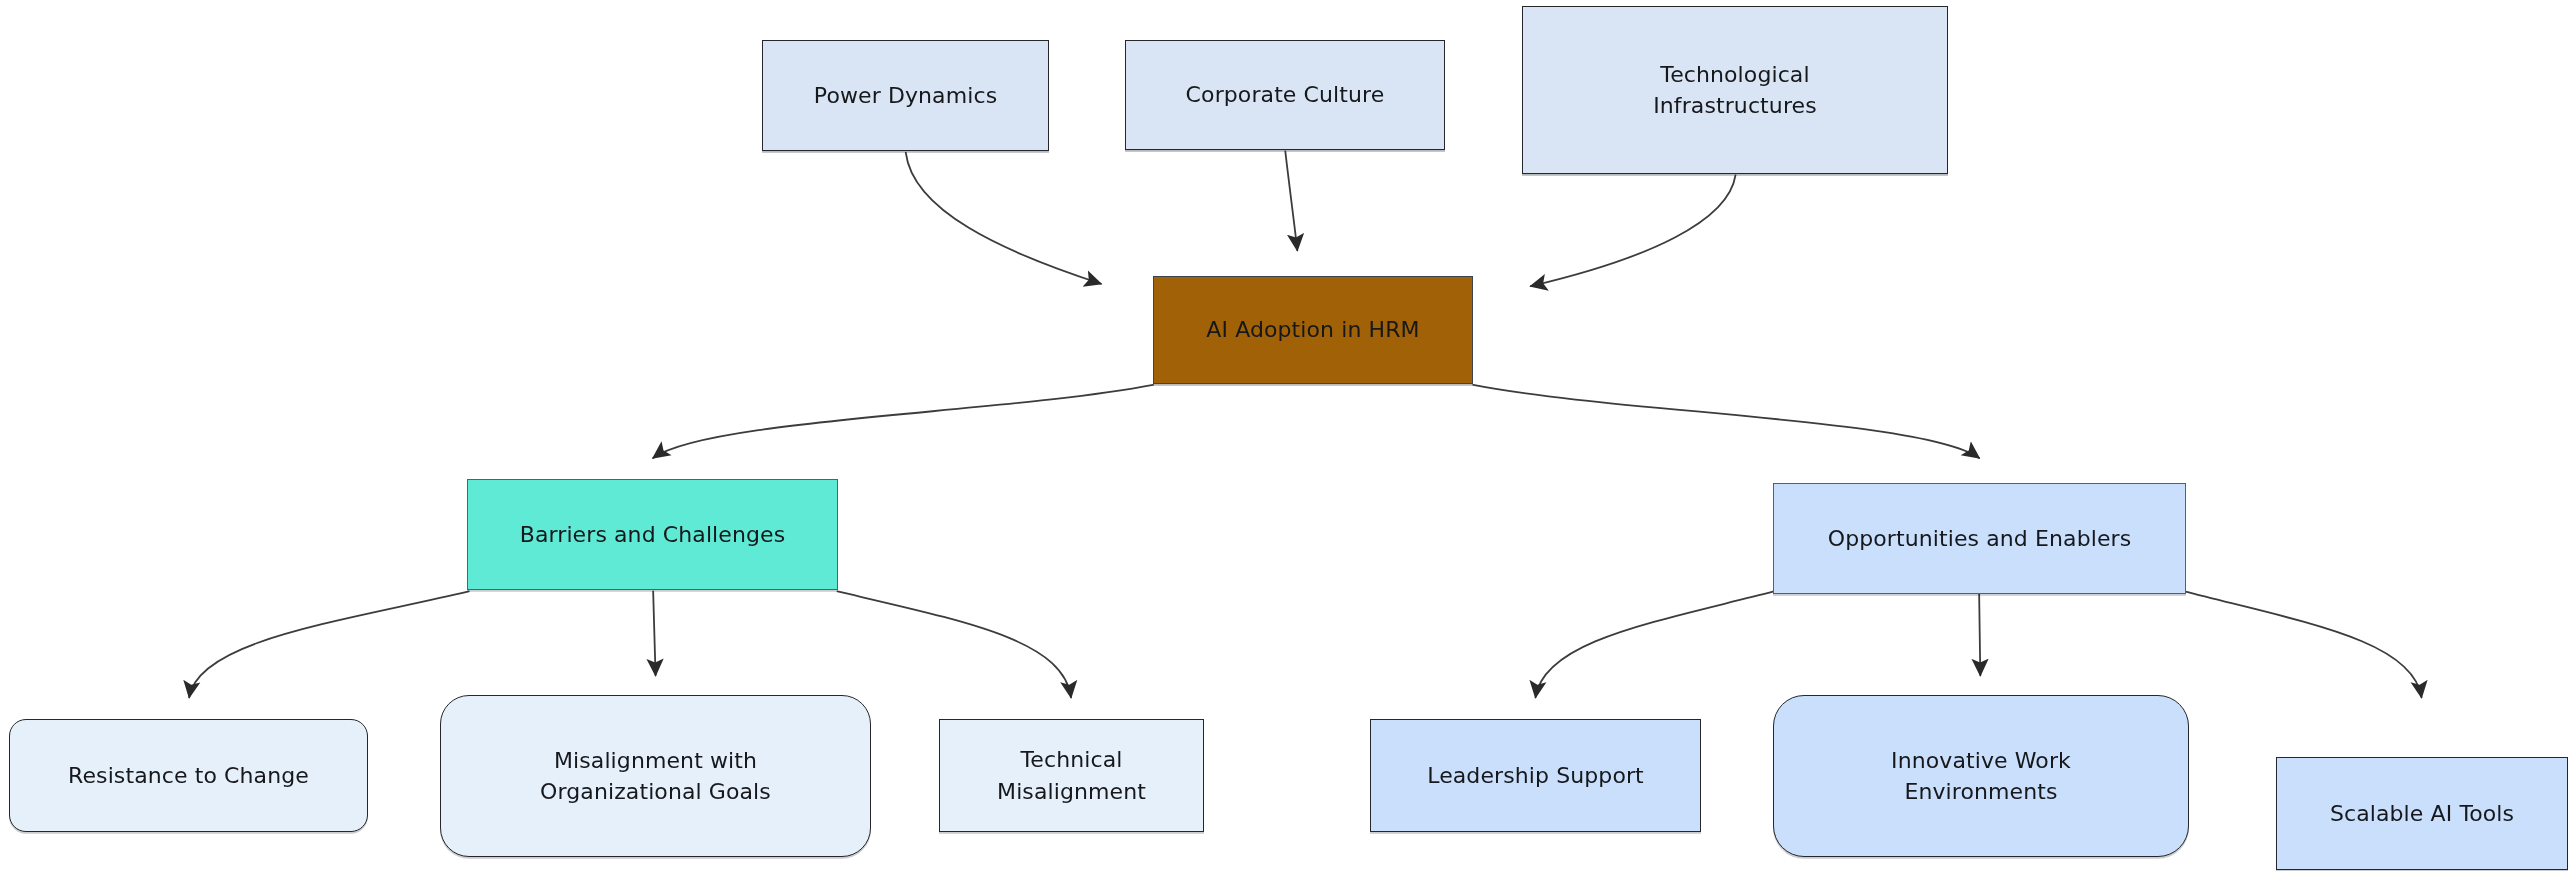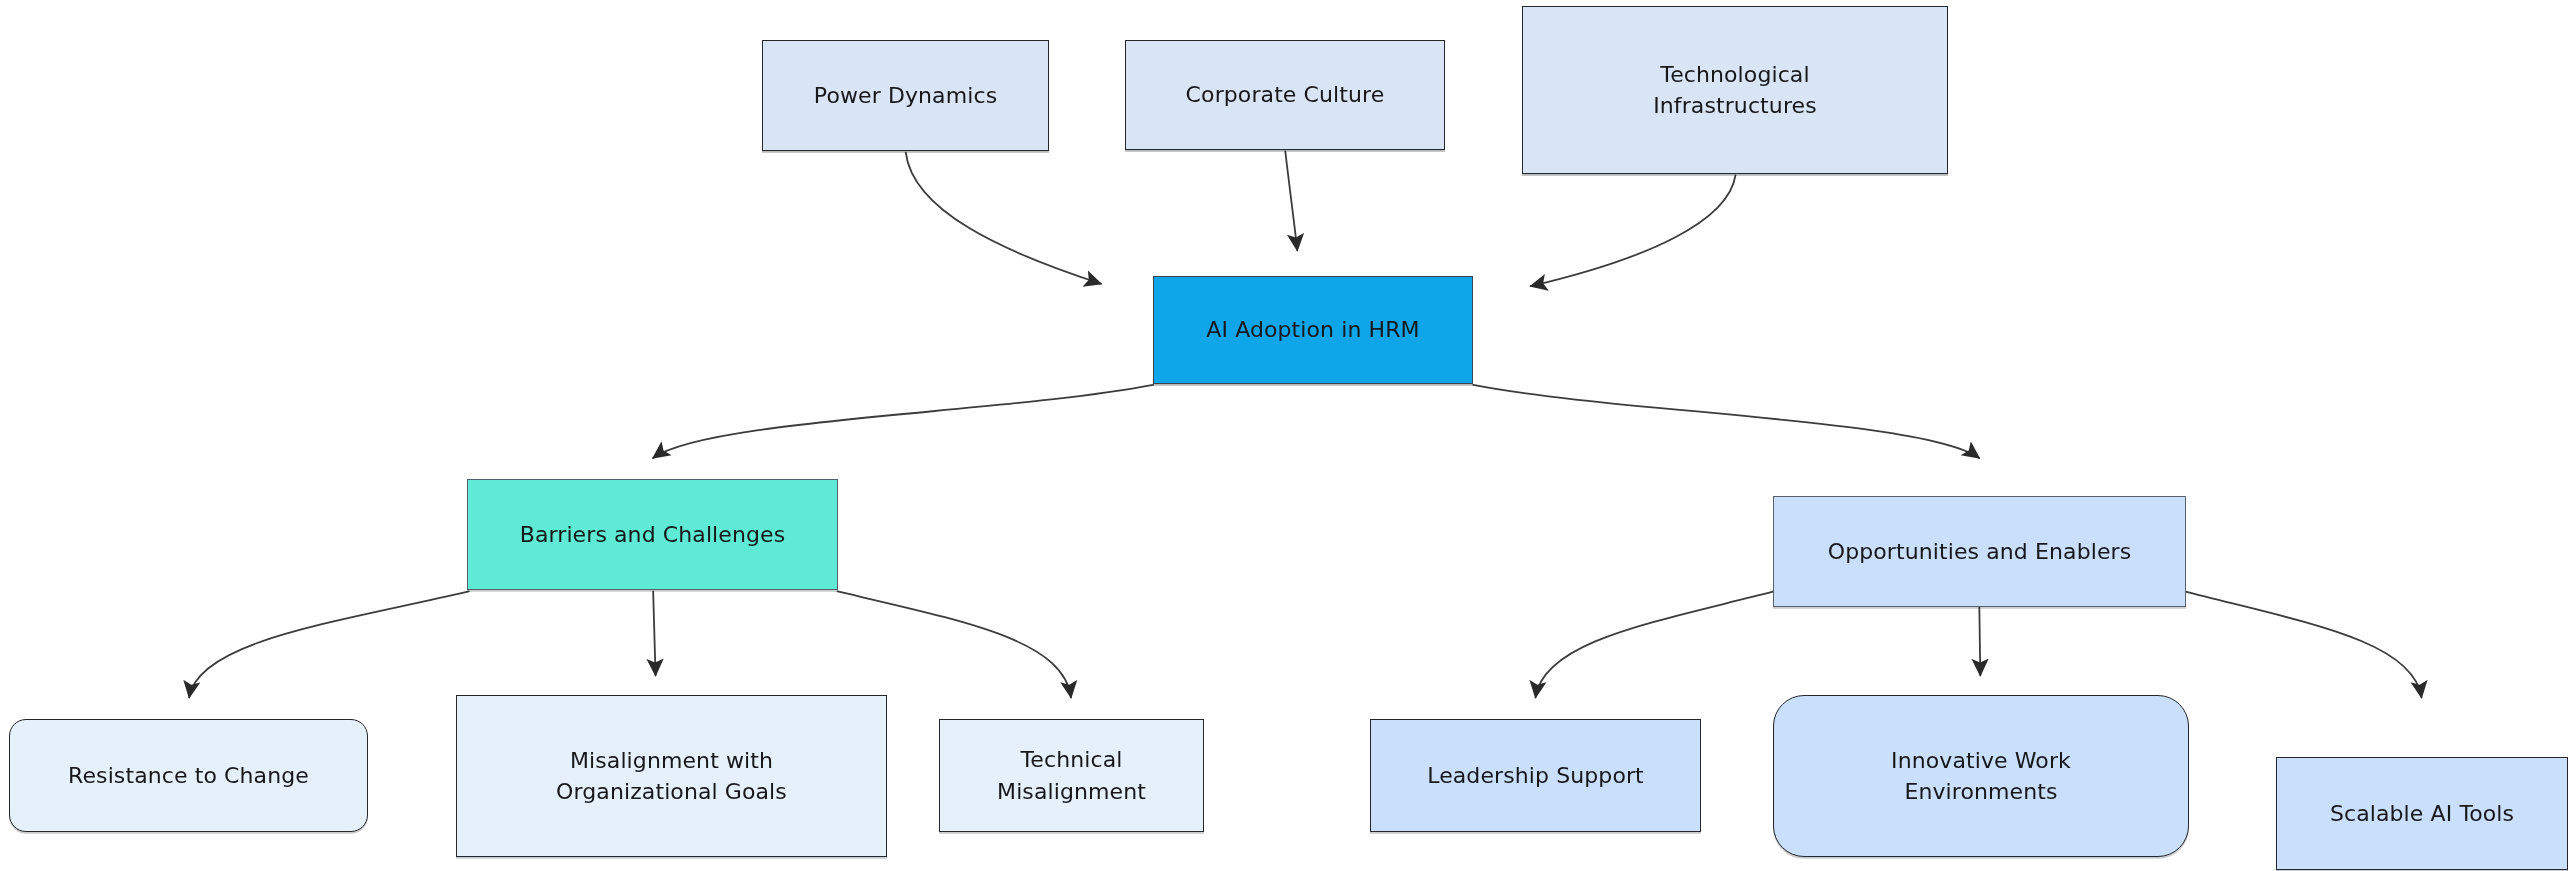--- a/index.html
+++ b/index.html
@@ -41,21 +41,21 @@
     display: block;
   }
   
   .tier-source {
     background: #d9e5f4;
     border: 1.8px solid #24282c;
     box-shadow: 0 1.8px 0 0 rgba(20,22,26,0.30);
   }
   
   .tier-root {
-    background: #0ea5e9;
+    background: #a16207;
     border: 1.8px solid #3b4450;
     box-shadow: 0 1.8px 0 0 rgba(20,22,26,0.30);
   }
   
   .tier-barrier {
     background: #5eead4;
     border: 1.8px solid #55606c;
     box-shadow: 0 1.8px 0 0 rgba(20,22,26,0.22);
   }
   .tier-barrier-leaf {
@@ -109,27 +109,27 @@
       <div class="node tier-source" style="left: 1522px; top: 6px; width: 426px; height: 168px;">
         <span class="label">Technological
 Infrastructures</span>
       </div>
       <div class="node tier-root" style="left: 1153px; top: 276px; width: 320px; height: 108px;">
         <span class="label">AI Adoption in HRM</span>
       </div>
       <div class="node tier-barrier" style="left: 467px; top: 479px; width: 371px; height: 111px;">
         <span class="label">Barriers and Challenges</span>
       </div>
-      <div class="node tier-opportunity" style="left: 1773px; top: 496px; width: 413px; height: 111px; text-align: center;">
+      <div class="node tier-opportunity" style="left: 1773px; top: 483px; width: 413px; height: 111px; text-align: center;">
         <span class="label">Opportunities and Enablers</span>
       </div>
       <div class="node tier-barrier-leaf" style="left: 9px; top: 719px; width: 359px; height: 113px; border-radius: 17px;">
         <span class="label">Resistance to Change</span>
       </div>
-      <div class="node tier-barrier-leaf" style="left: 456px; top: 695px; width: 431px; height: 162px;">
+      <div class="node tier-barrier-leaf" style="left: 440px; top: 695px; width: 431px; height: 162px; border-radius: 29px;">
         <span class="label">Misalignment with
 Organizational Goals</span>
       </div>
       <div class="node tier-barrier-leaf" style="left: 939px; top: 719px; width: 265px; height: 113px;">
         <span class="label">Technical Misalignment</span>
       </div>
       <div class="node tier-opportunity-leaf" style="left: 1370px; top: 719px; width: 331px; height: 113px;">
         <span class="label">Leadership Support</span>
       </div>
       <div class="node tier-opportunity-leaf" style="left: 1773px; top: 695px; width: 416px; height: 162px; border-radius: 31px;">

